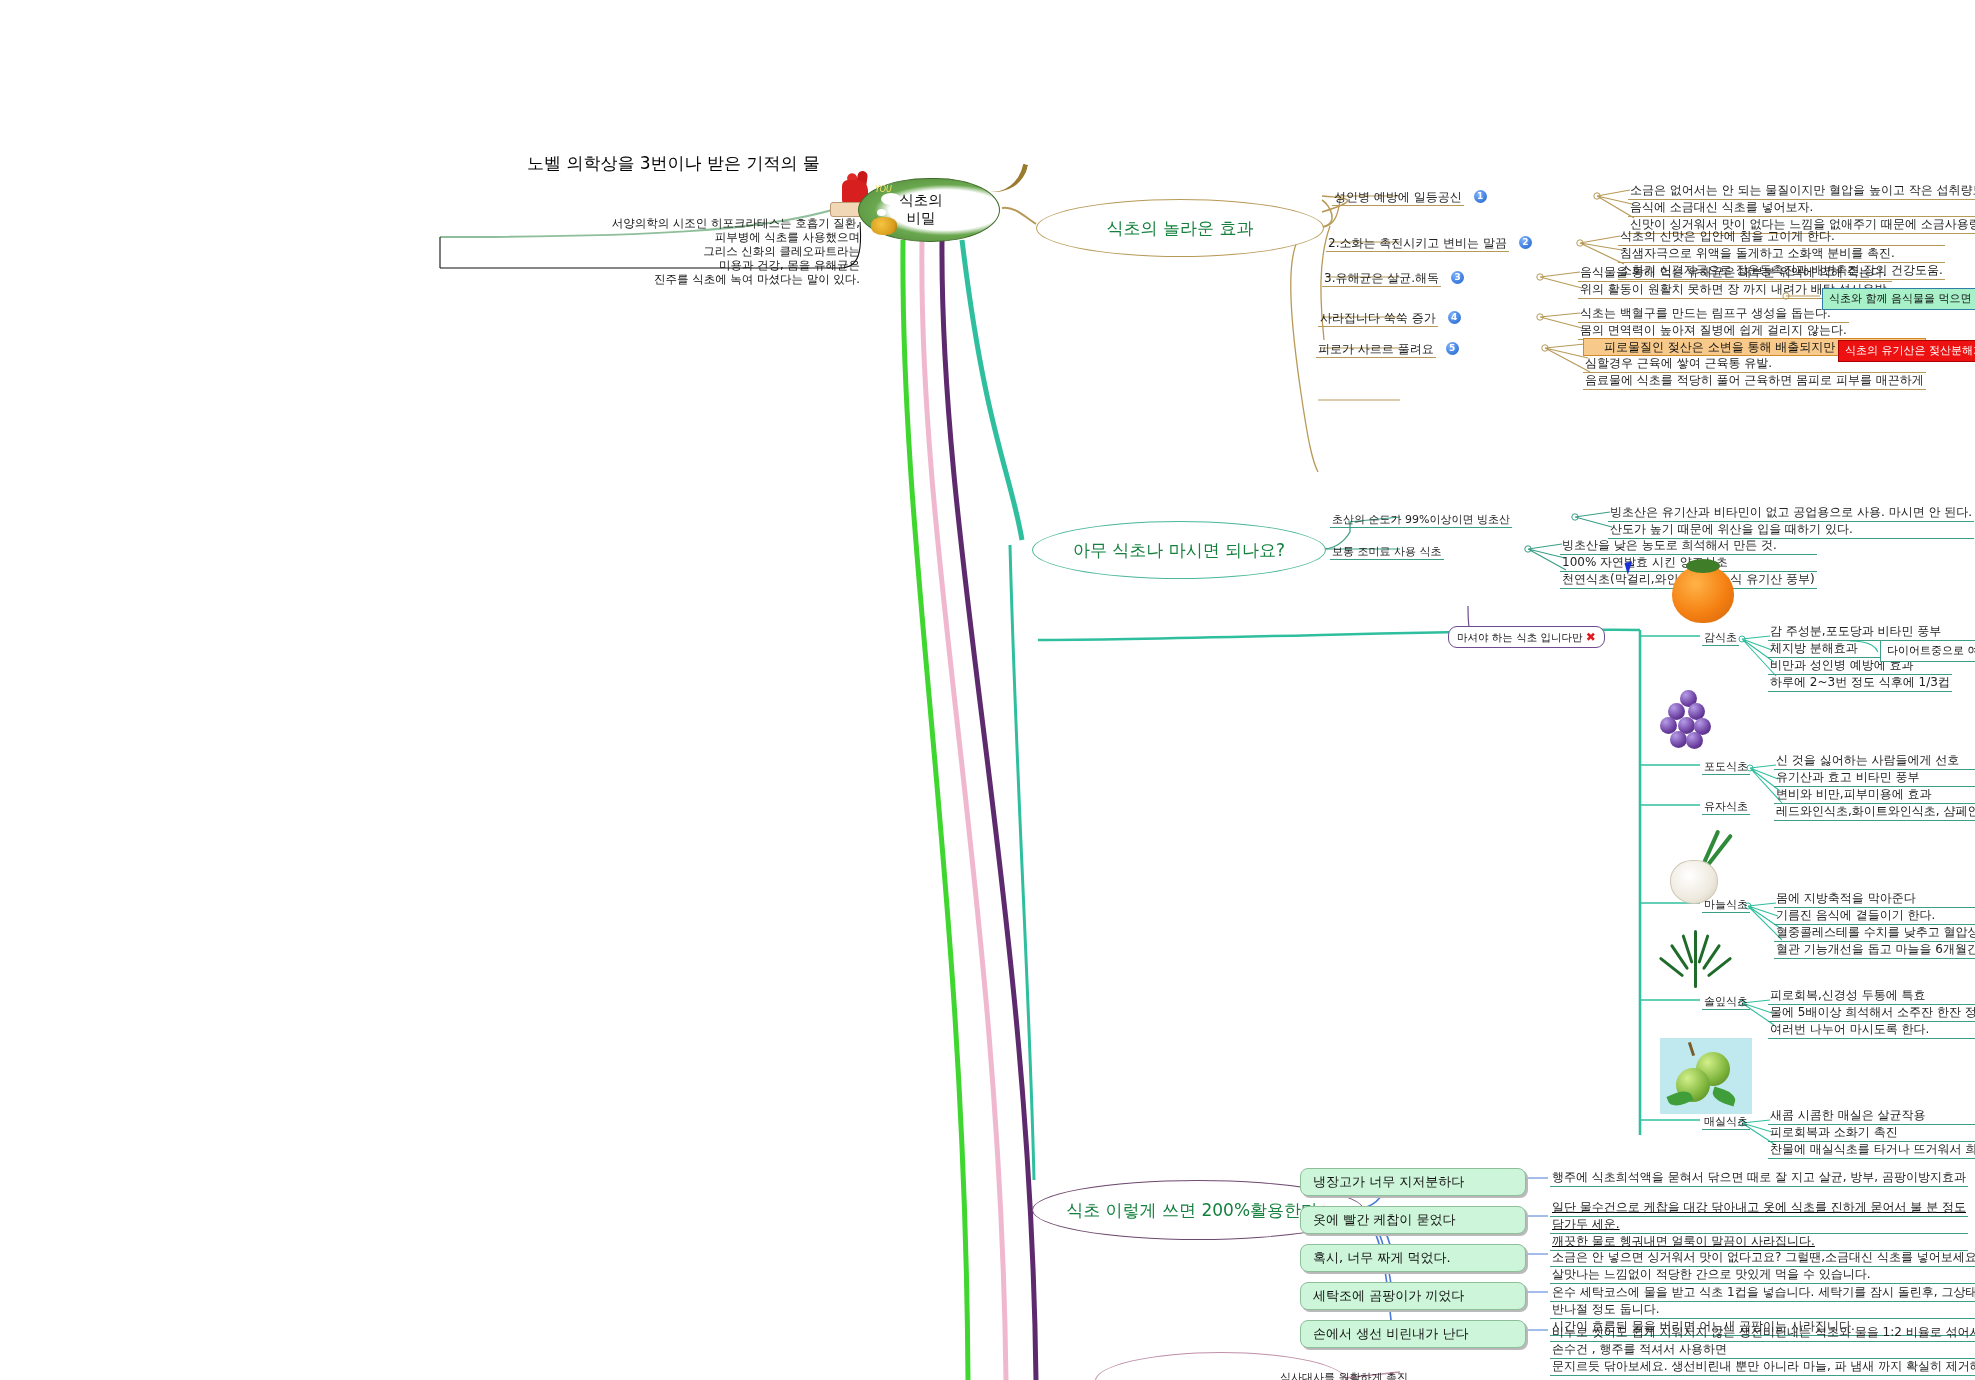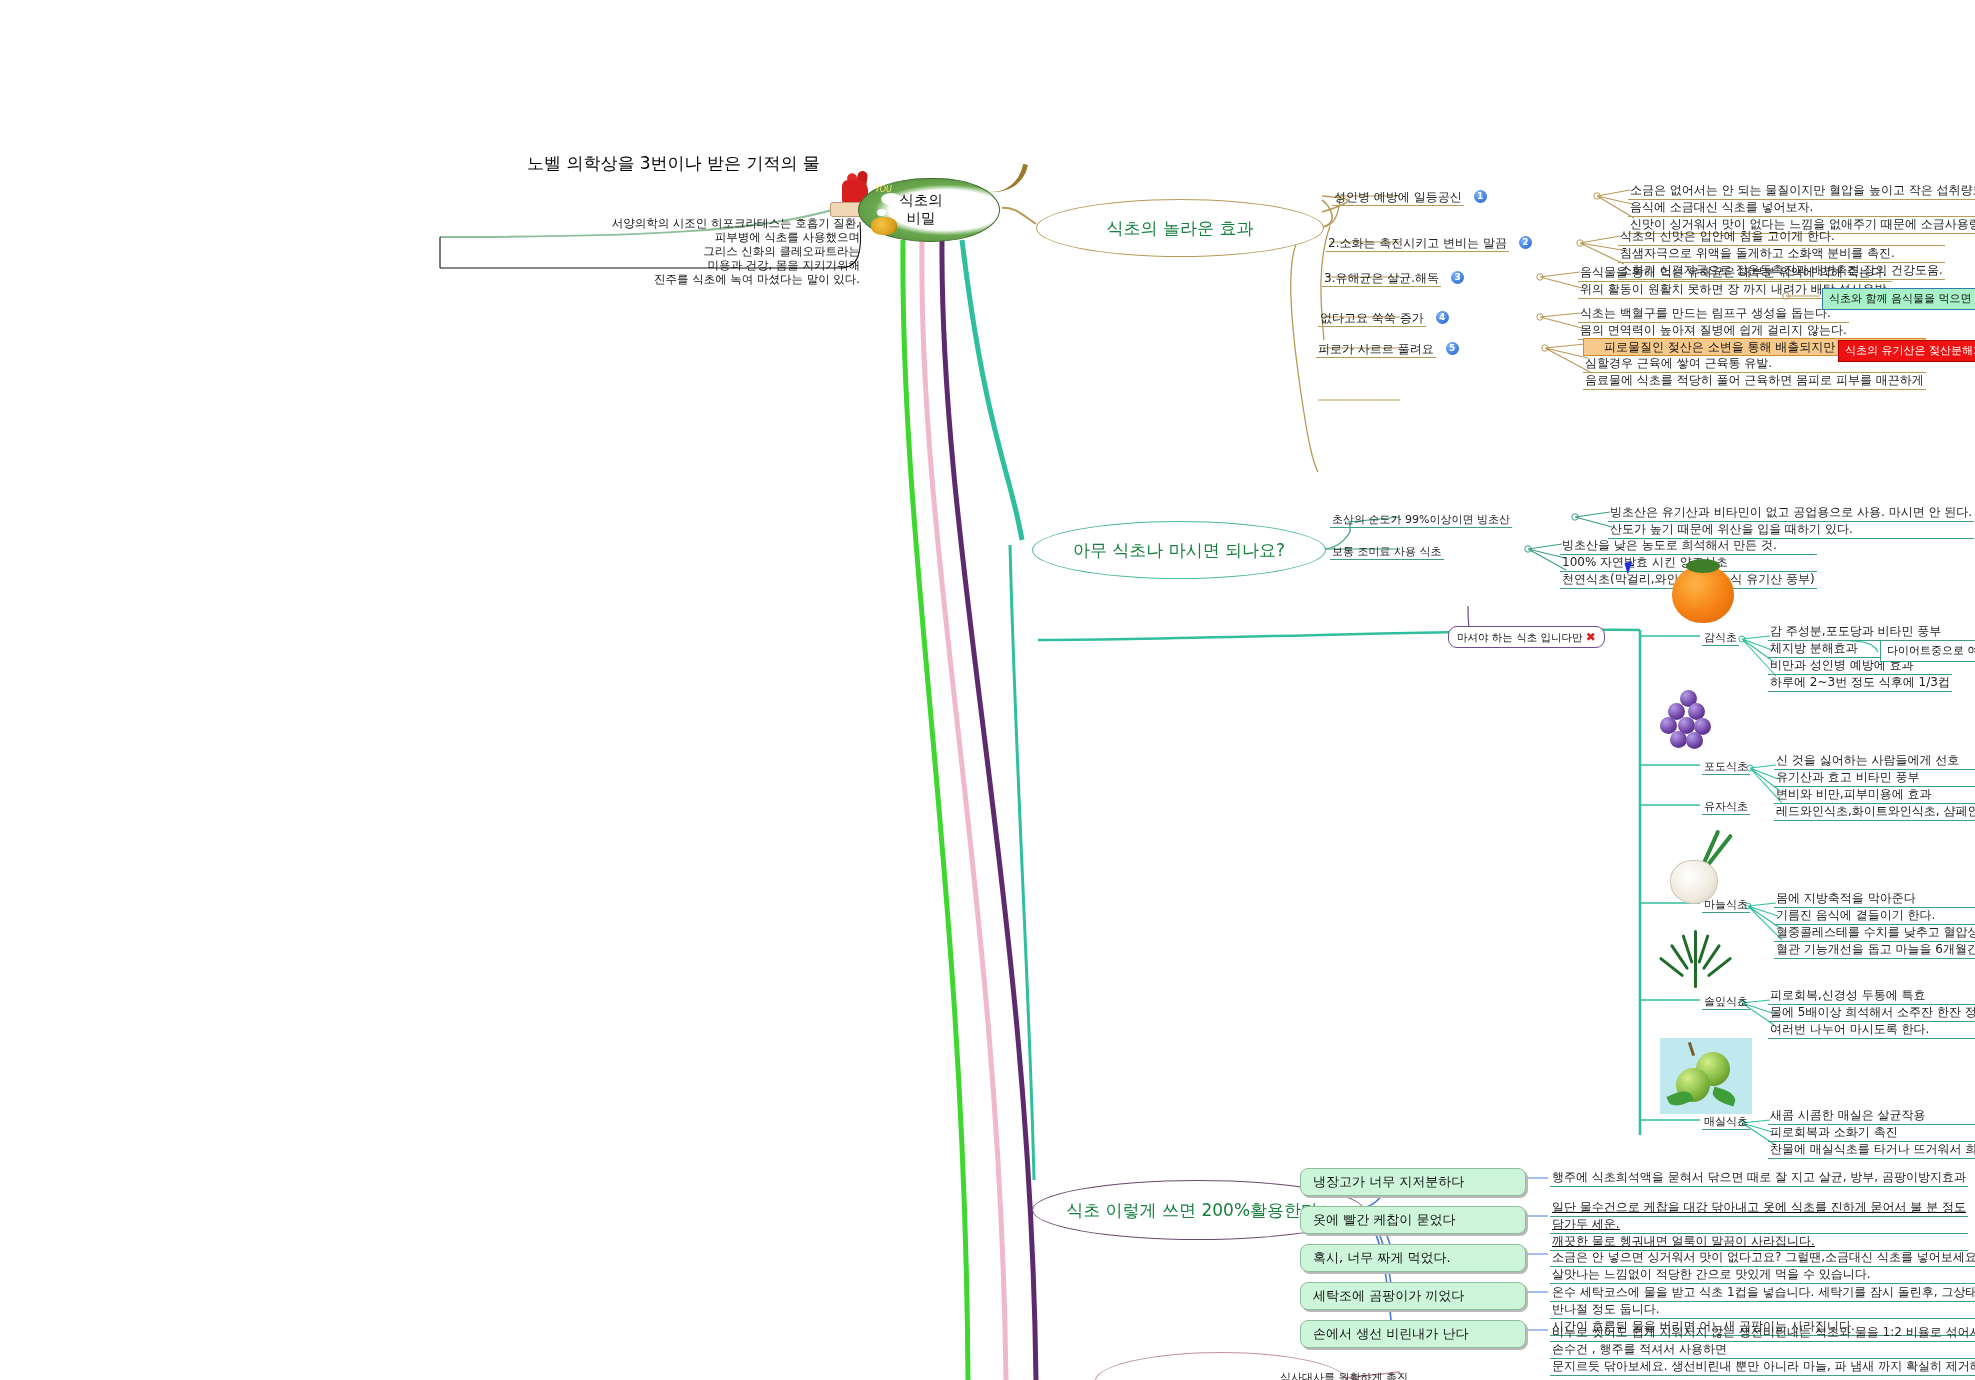--- a/index.html
+++ b/index.html
@@ -196,21 +196,21 @@
 
     <path d="M1345 1378 L1400 1372" stroke="#c08fa8" stroke-width="1.3" fill="none"></path>
   </svg>
 
   <div class="abs" style="left:527px;top:152px;font-size:17px;">노벨 의학상을 3번이나 받은 기적의 물</div>
 
   <div class="abs" style="left:440px;top:216px;width:420px;text-align:right;font-size:11.5px;line-height:14px;color:#111;">
     <div>서양의학의 시조인 히포크라테스는 호흡기 질환,</div>
     <div>피부병에 식초를 사용했으며</div>
     <div>그리스 신화의 클레오파트라는</div>
-    <div>미용과 건강, 몸을 지키기위해</div>
+    <div>미용과 건강, 몸을 유해균은</div>
     <div>진주를 식초에 녹여 마셨다는 말이 있다.</div>
   </div>
 
   <div class="abs hand">
     <div class="f2"></div>
       <div class="f3"></div>
       <div class="fist"></div>
       <div class="cuff"></div>
   </div>
 
@@ -236,21 +236,21 @@
   </div>
   <div class="abs" style="left:1326px;top:232px;">
     <span class="u gold">2.소화는 촉진시키고 변비는 말끔</span>
     <span class="badge">2</span>
   </div>
   <div class="abs" style="left:1322px;top:267px;">
     <span class="u gold">3.유해균은 살균.해독</span>
     <span class="badge">3</span>
   </div>
   <div class="abs" style="left:1318px;top:307px;">
-    <span class="u gold">없다고요 쑥쑥 증가</span>
+    <span class="u gold">사라집니다 쑥쑥 증가</span>
     <span class="badge">4</span>
   </div>
   <div class="abs" style="left:1316px;top:338px;">
     <span class="u gold">피로가 사르르 풀려요</span>
     <span class="badge">5</span>
   </div>
 
   <div class="abs tiny" style="left:1628px;top:183px;">
     <div class="u gold">소금은 없어서는 안 되는 물질이지만 혈압을 높이고 작은 섭취량도</div>
     <div class="u gold">음식에 소금대신 식초를 넣어보자.</div>

